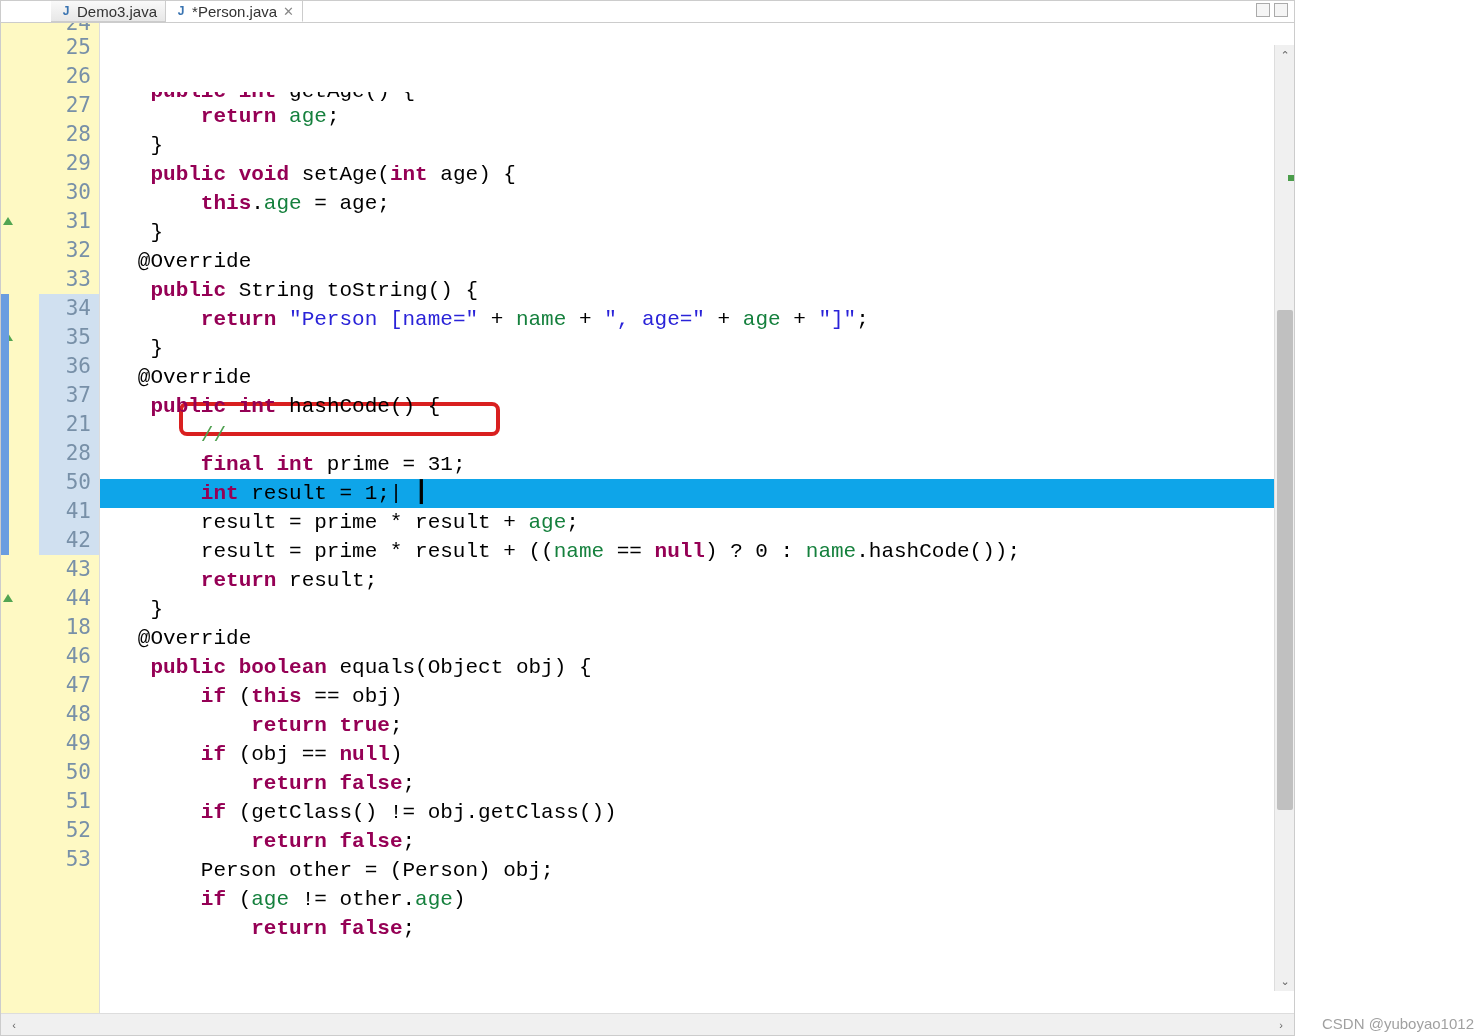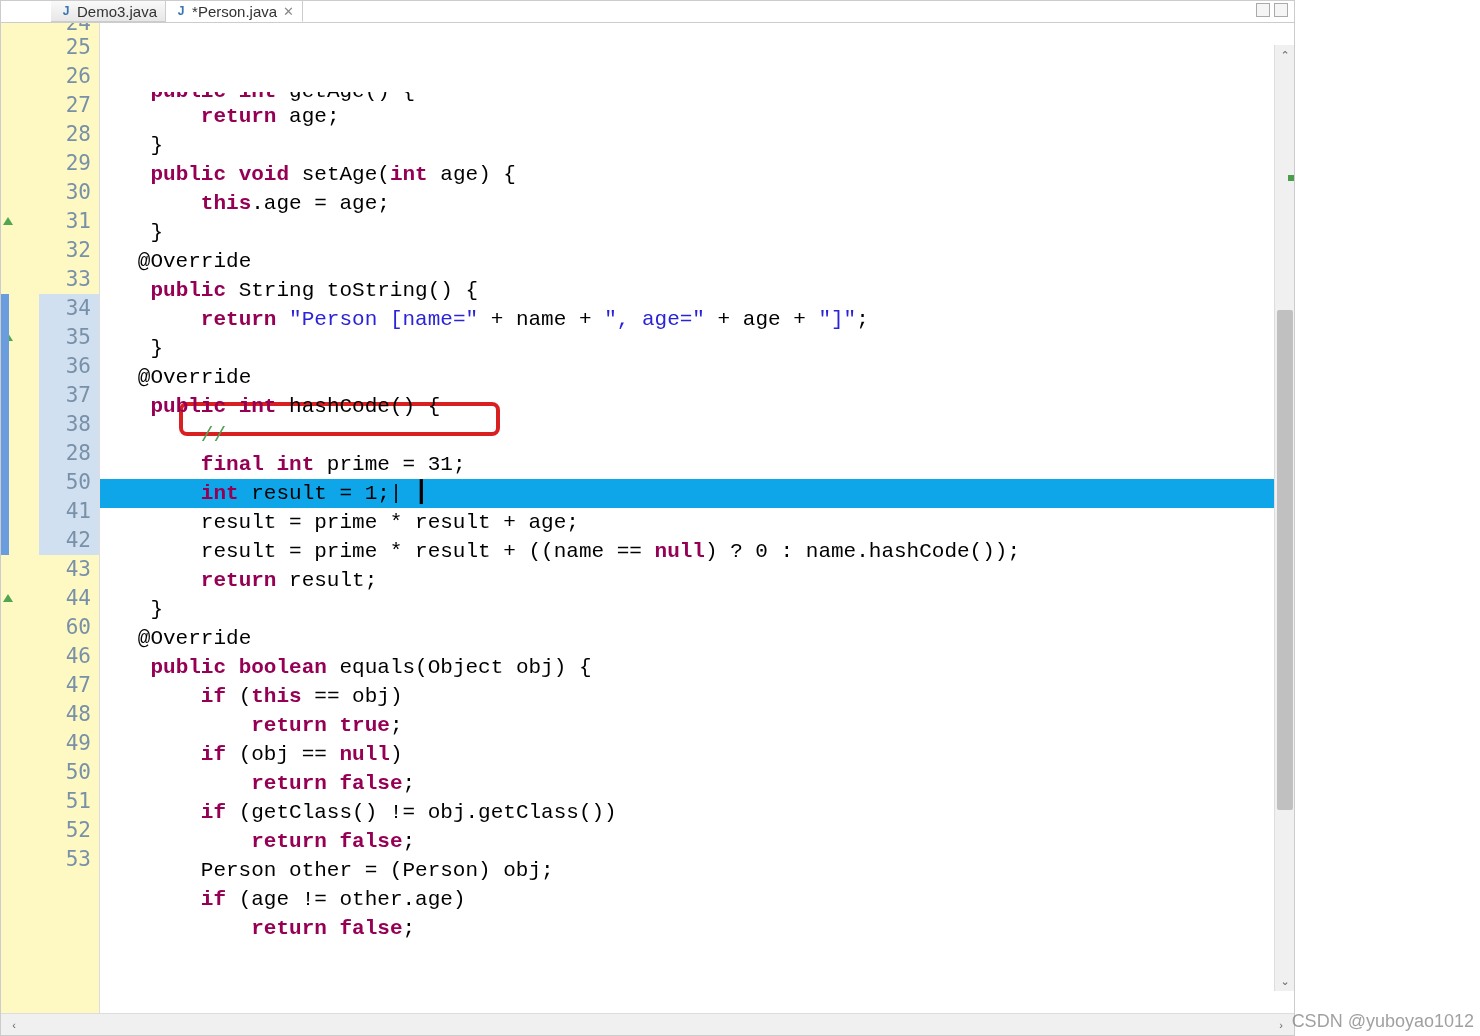--- a/index.html
+++ b/index.html
@@ -147,21 +147,21 @@
       height: 29px;
       line-height: 29px;
       position: relative;
     }
     .code-line.current-line {
       background: #0ea5e9;
     }
     .kw { color: #950055; font-weight: bold; }
     .an { color: #000000; }
     .str { color: #2a23d8; }
-    .fld { color: #000000; }
+    .fld { color: #15803d; }
     .cmt { color: #4fa050; }
     .red-box {
       position: absolute;
       border: 4px solid #d92020;
       border-radius: 8px;
       pointer-events: none;
     }
     .vscroll {
       position: absolute;
       right: 0;
@@ -215,21 +215,21 @@
       align-items: center;
       justify-content: center;
       color: #666;
       font-size: 11px;
       cursor: pointer;
     }
     .watermark {
       position: absolute;
       right: 6px;
       bottom: 4px;
-      font-size: 18px;
+      font-size: 15px;
       color: rgba(120,120,120,0.7);
       font-family: Arial, sans-serif;
       margin-left: 9px;
     }
   </style>
 </head>
 <body>
 
 <div class="editor-container">
   <div class="tab-bar">
@@ -298,28 +298,28 @@
           <div class="line-num-row">28</div>
           <div class="line-num-row">29</div>
           <div class="line-num-row">30</div>
           <div class="line-num-row">31</div>
           <div class="line-num-row">32</div>
           <div class="line-num-row">33</div>
           <div class="line-num-row highlight-blue">34</div>
           <div class="line-num-row highlight-blue">35</div>
           <div class="line-num-row highlight-blue">36</div>
           <div class="line-num-row highlight-blue">37</div>
-          <div class="line-num-row highlight-blue">38</div>
+          <div class="line-num-row highlight-blue">21</div>
           <div class="line-num-row highlight-blue">28</div>
           <div class="line-num-row highlight-blue">50</div>
           <div class="line-num-row highlight-blue">41</div>
           <div class="line-num-row highlight-blue">42</div>
           <div class="line-num-row">43</div>
           <div class="line-num-row">44</div>
-          <div class="line-num-row">60</div>
+          <div class="line-num-row">18</div>
           <div class="line-num-row">46</div>
           <div class="line-num-row">47</div>
           <div class="line-num-row">48</div>
           <div class="line-num-row">49</div>
           <div class="line-num-row">50</div>
           <div class="line-num-row">51</div>
           <div class="line-num-row">52</div>
           <div class="line-num-row">53</div>
         </div>
     </div>

